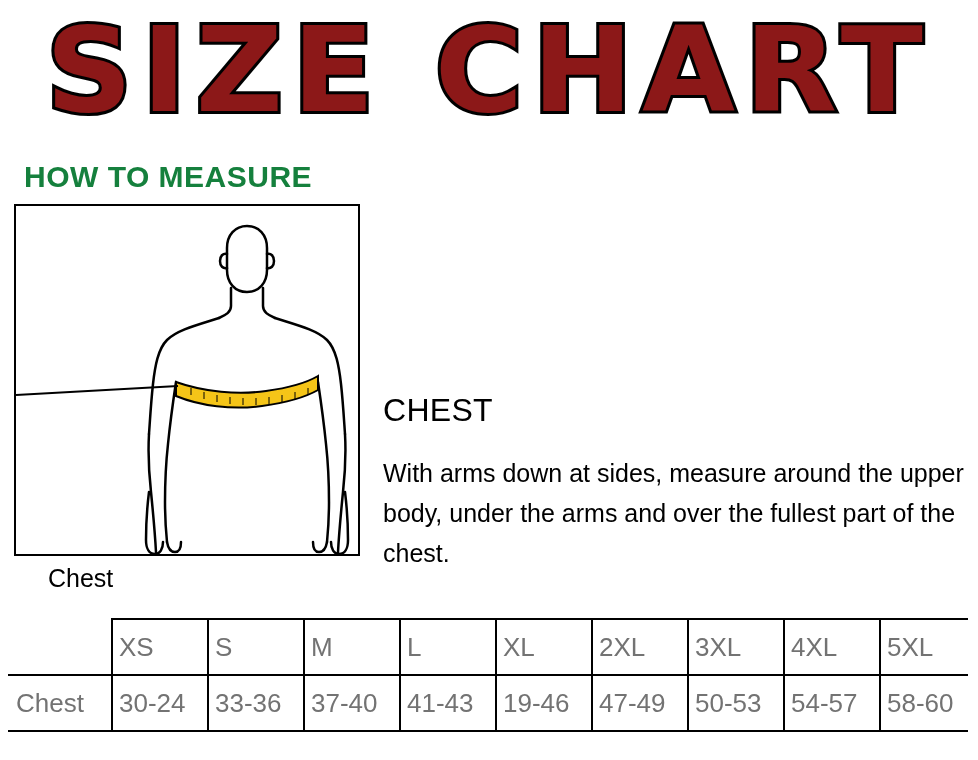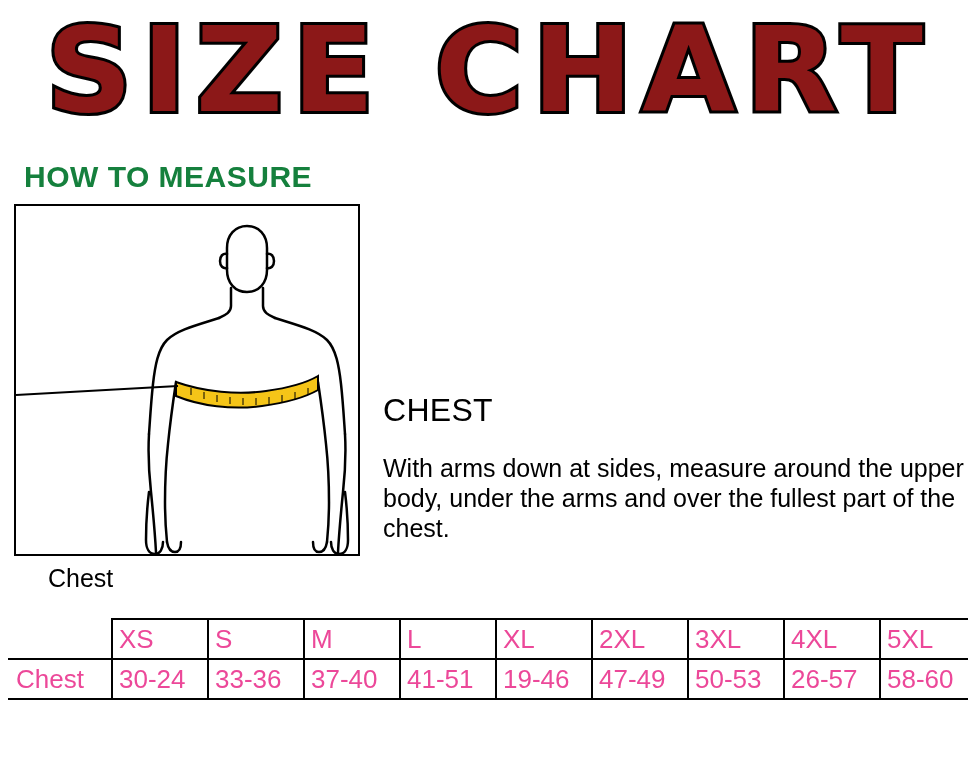--- a/index.html
+++ b/index.html
@@ -92,38 +92,38 @@
     letter-spacing: 0.3px;
     color: #000000;
   }
   #desc-body {
     position: absolute;
     left: 383px;
     top: 453px;
     width: 590px;
     font-family: "Liberation Sans", sans-serif;
     font-size: 25px;
-    line-height: 30px;
+    line-height: 40px;
     color: #000000;
   }
 
   
   #size-table {
     position: absolute;
     left: 8px;
     top: 618px;
     border-collapse: collapse;
     table-layout: fixed;
   }
   #size-table td {
     border: 2px solid #000000;
-    height: 40px;
+    height: 56px;
     font-family: "Liberation Sans", sans-serif;
     font-size: 26px;
-    color: #ec4899;
+    color: #737373;
     padding: 0 6px;
     vertical-align: middle;
     text-align: left;
     box-sizing: border-box;
   }
   #size-table td.corner {
     border: none;
   }
   #size-table td.rowhdr {
     border-left: none;
@@ -214,21 +214,21 @@
     <td class="sizecell">2XL</td>
     <td class="sizecell">3XL</td>
     <td class="sizecell">4XL</td>
     <td class="lastcol">5XL</td>
   </tr>
   <tr>
     <td class="rowhdr">Chest</td>
     <td class="sizecell">30-24</td>
     <td class="sizecell">33-36</td>
     <td class="sizecell">37-40</td>
-    <td class="sizecell">41-51</td>
+    <td class="sizecell">41-43</td>
     <td class="sizecell">19-46</td>
     <td class="sizecell">47-49</td>
     <td class="sizecell">50-53</td>
-    <td class="sizecell">26-57</td>
+    <td class="sizecell">54-57</td>
     <td class="lastcol">58-60</td>
   </tr>
 </tbody>
   </table>
 
 </body></html>

